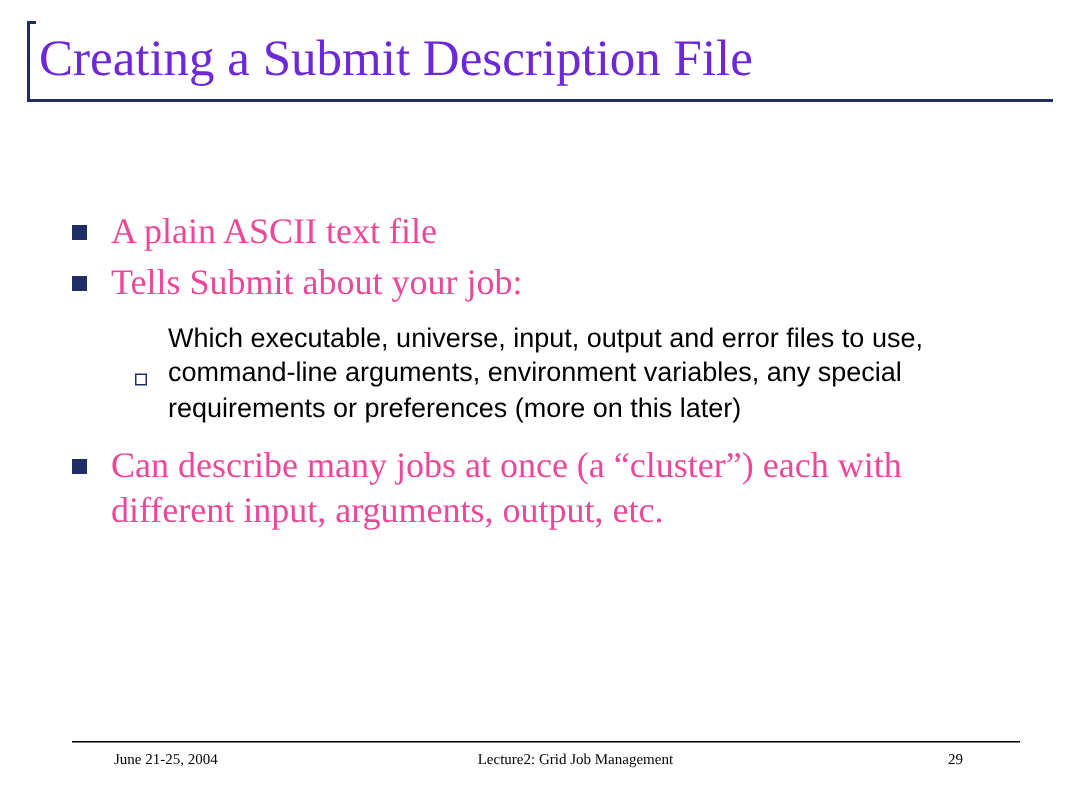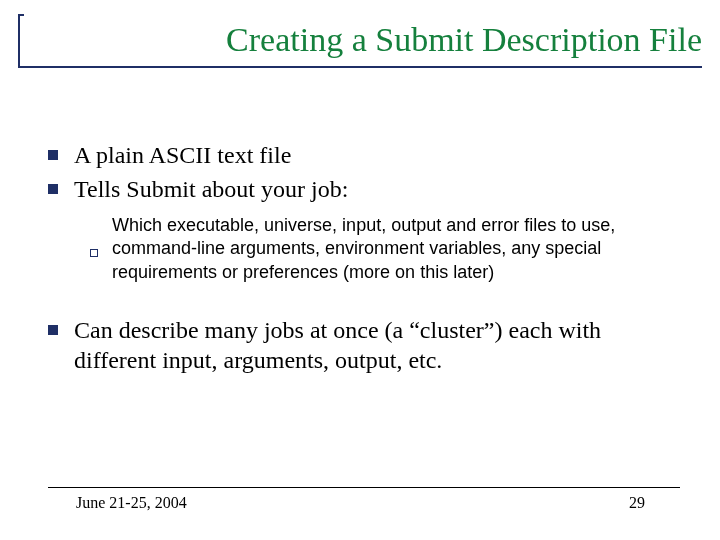--- a/index.html
+++ b/index.html
@@ -27,25 +27,24 @@
     border-top: 2px solid #1f2f66;
     width: 6px;
     position: absolute;
     left: 0;
     top: 0;
     height: 52px;
     border-left: 2px solid #1f2f66;
   }
   .title-text {
     font-size: 34px;
-    color: #15803d;
+    color: #6d28d9;
     padding-left: 8px;
     padding-top: 6px;
     line-height: 1.15;
-    text-align: right;
   }
   .title-underline {
     position: absolute;
     left: 0;
     right: 0;
     top: 52px;
     border-top: 2px solid #1f2f66;
   }
   .body {
     position: absolute;
@@ -61,29 +60,29 @@
   .lvl1 .bullet {
     width: 10px;
     height: 10px;
     background: #1f2f66;
     margin-top: 10px;
     margin-right: 16px;
     flex-shrink: 0;
   }
   .lvl1 .text {
     font-size: 24px;
-    color: #000000;
+    color: #ec4899;
     line-height: 1.25;
   }
   .lvl2 {
     display: flex;
     align-items: center;
     margin-left: 42px;
     margin-top: 10px;
-    margin-bottom: 31px;
+    margin-bottom: 12px;
   }
   .lvl2 .bullet {
     width: 8px;
     height: 8px;
     border: 1.5px solid #1f2f66;
     margin-top: 7px;
     margin-right: 14px;
     flex-shrink: 0;
   }
   .lvl2 .text {
@@ -99,21 +98,21 @@
     bottom: 28px;
   }
   .footer-rule {
     border-top: 1px solid #000;
     margin-bottom: 6px;
   }
   .footer-row {
     display: flex;
     justify-content: space-between;
     align-items: baseline;
-    font-size: 16px;
+    font-size: 10px;
     color: #000;
     padding: 0 28px 0 28px;
   }
   .footer-date { flex: 0 0 auto; }
   .footer-center { flex: 1 1 auto; text-align: center; }
   .footer-page { flex: 0 0 auto; text-align: center; min-width: 30px; }
 </style>
 </head>
 <body>
 
@@ -146,17 +145,18 @@
       <div class="bullet"></div>
       <div class="text">Can describe many jobs at once (a “cluster”) each with different input, arguments, output, etc.</div>
     </div>
 
   </div>
 
   <div class="footer">
     <div class="footer-rule"></div>
     <div class="footer-row">
       <div class="footer-date">June 21-25, 2004</div>
+      <div class="footer-center">Lecture2: Grid Job Management</div>
       <div class="footer-page">29</div>
     </div>
   </div>
 
 </div>
 
 </body></html>

